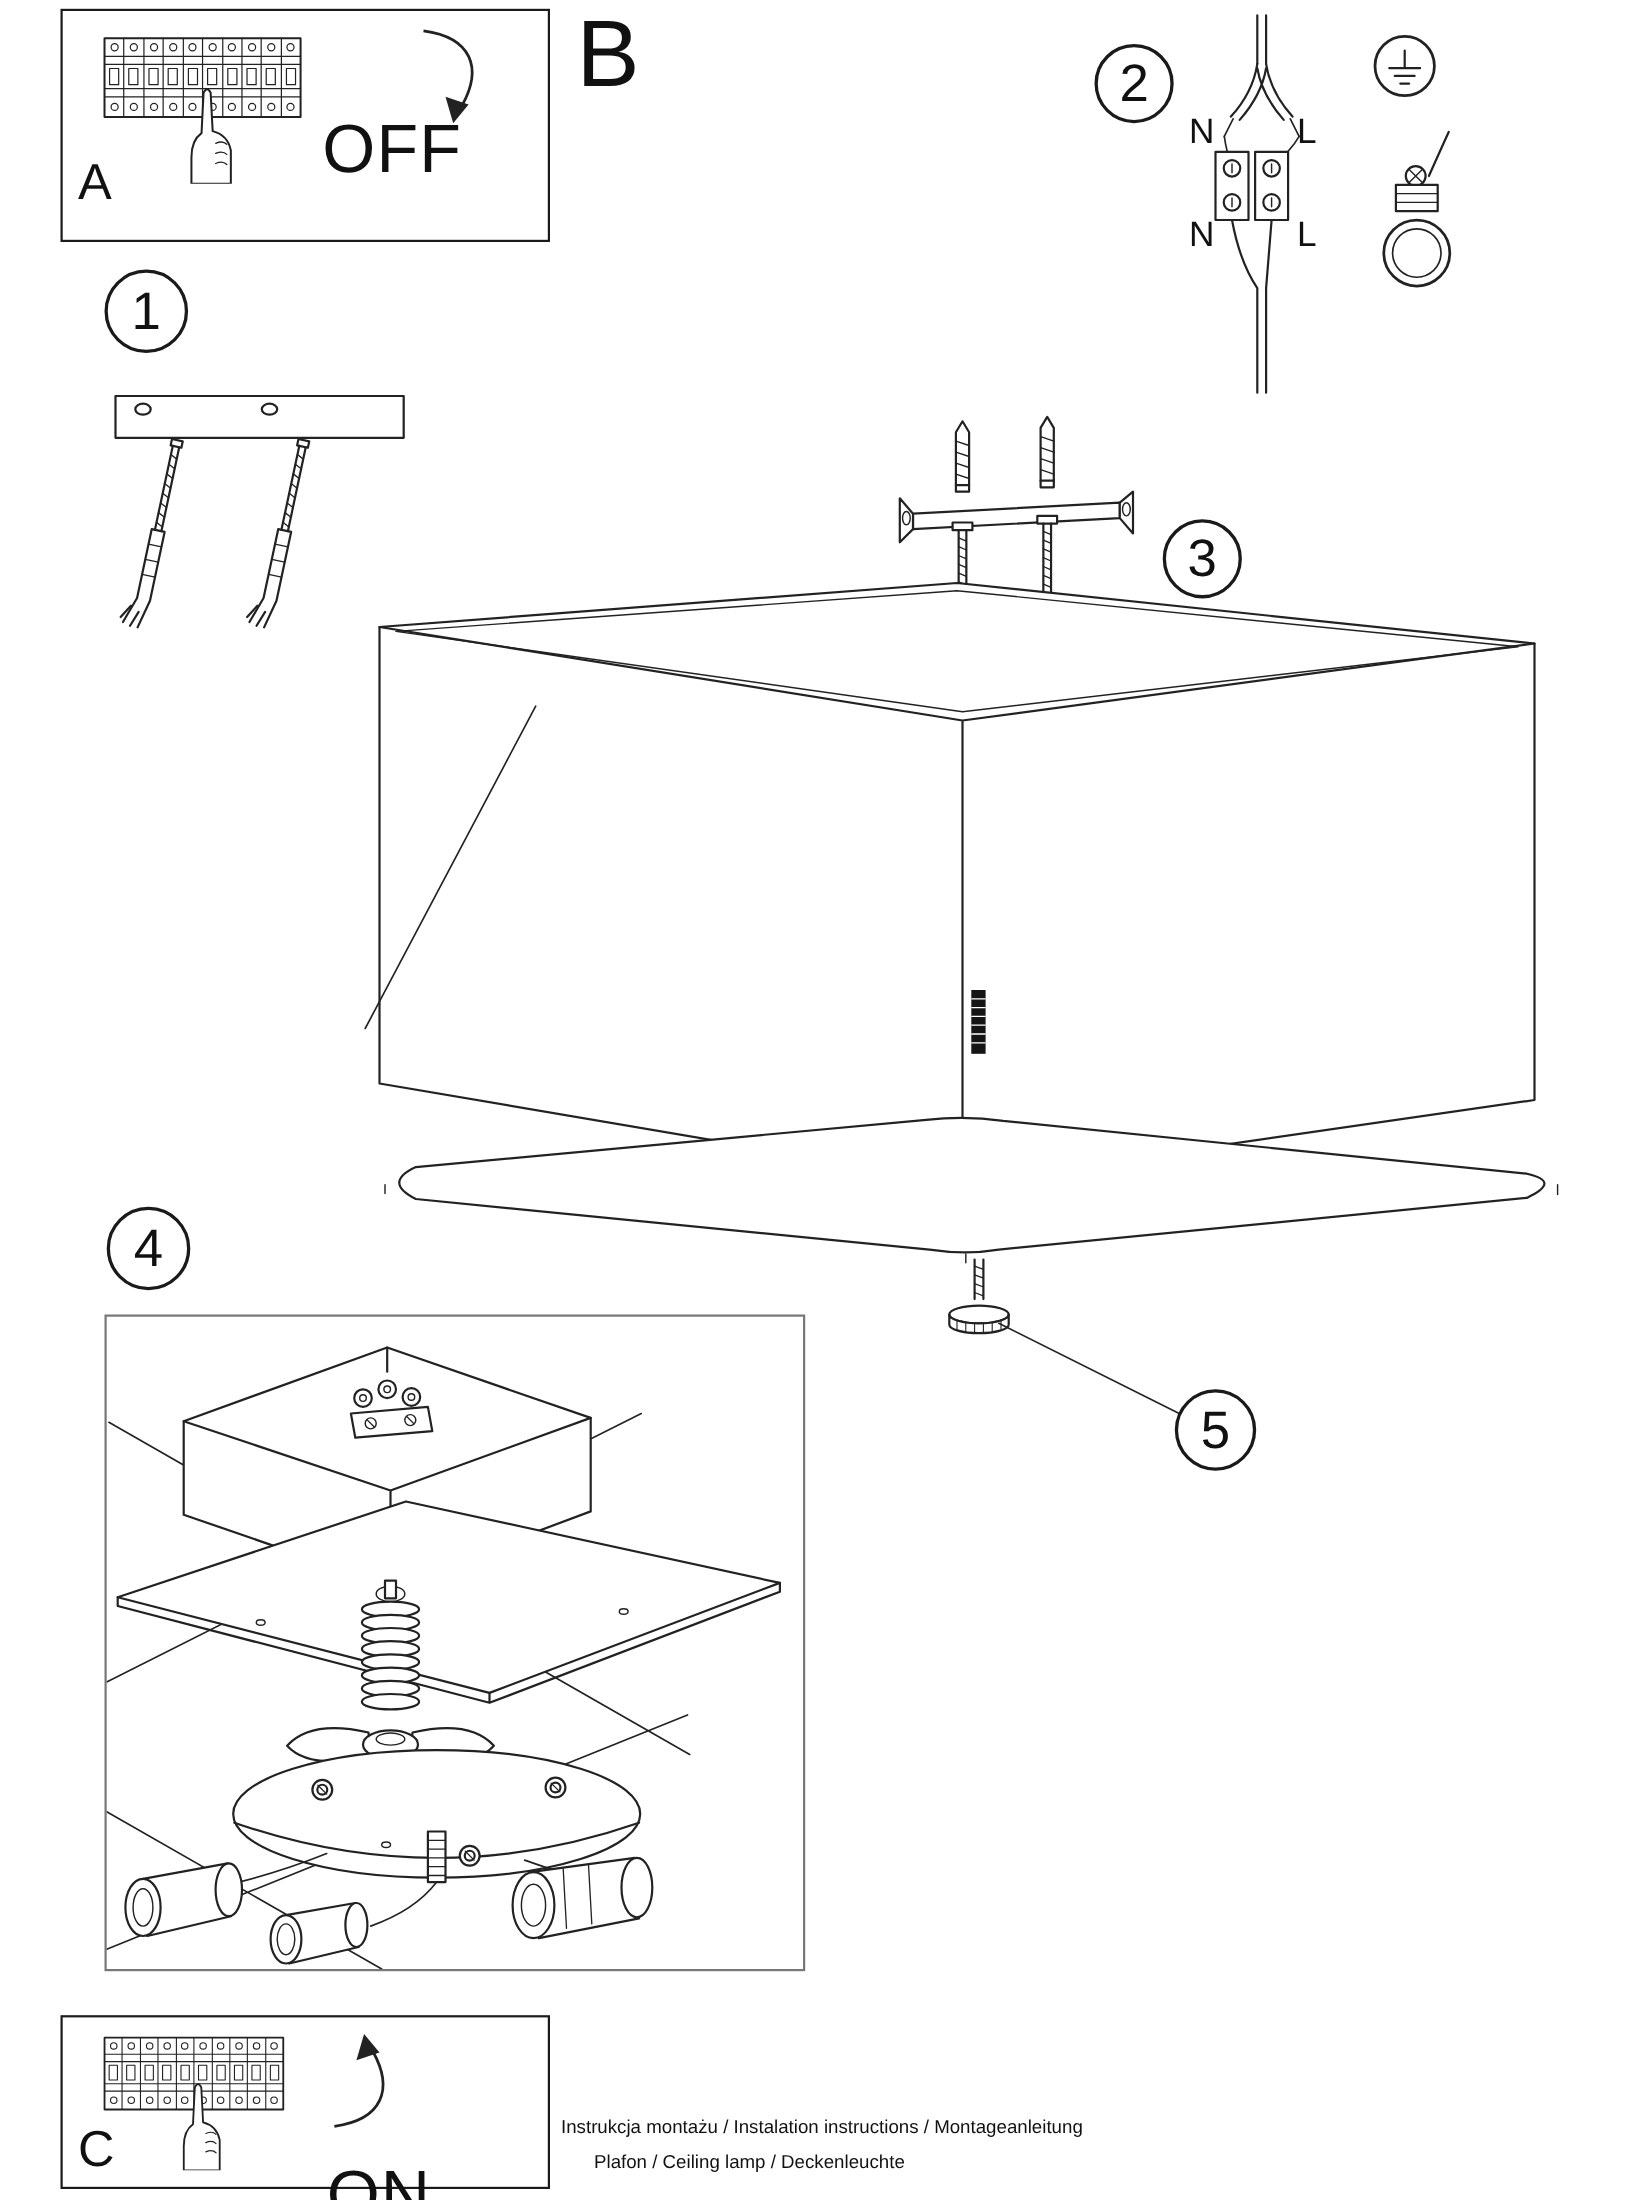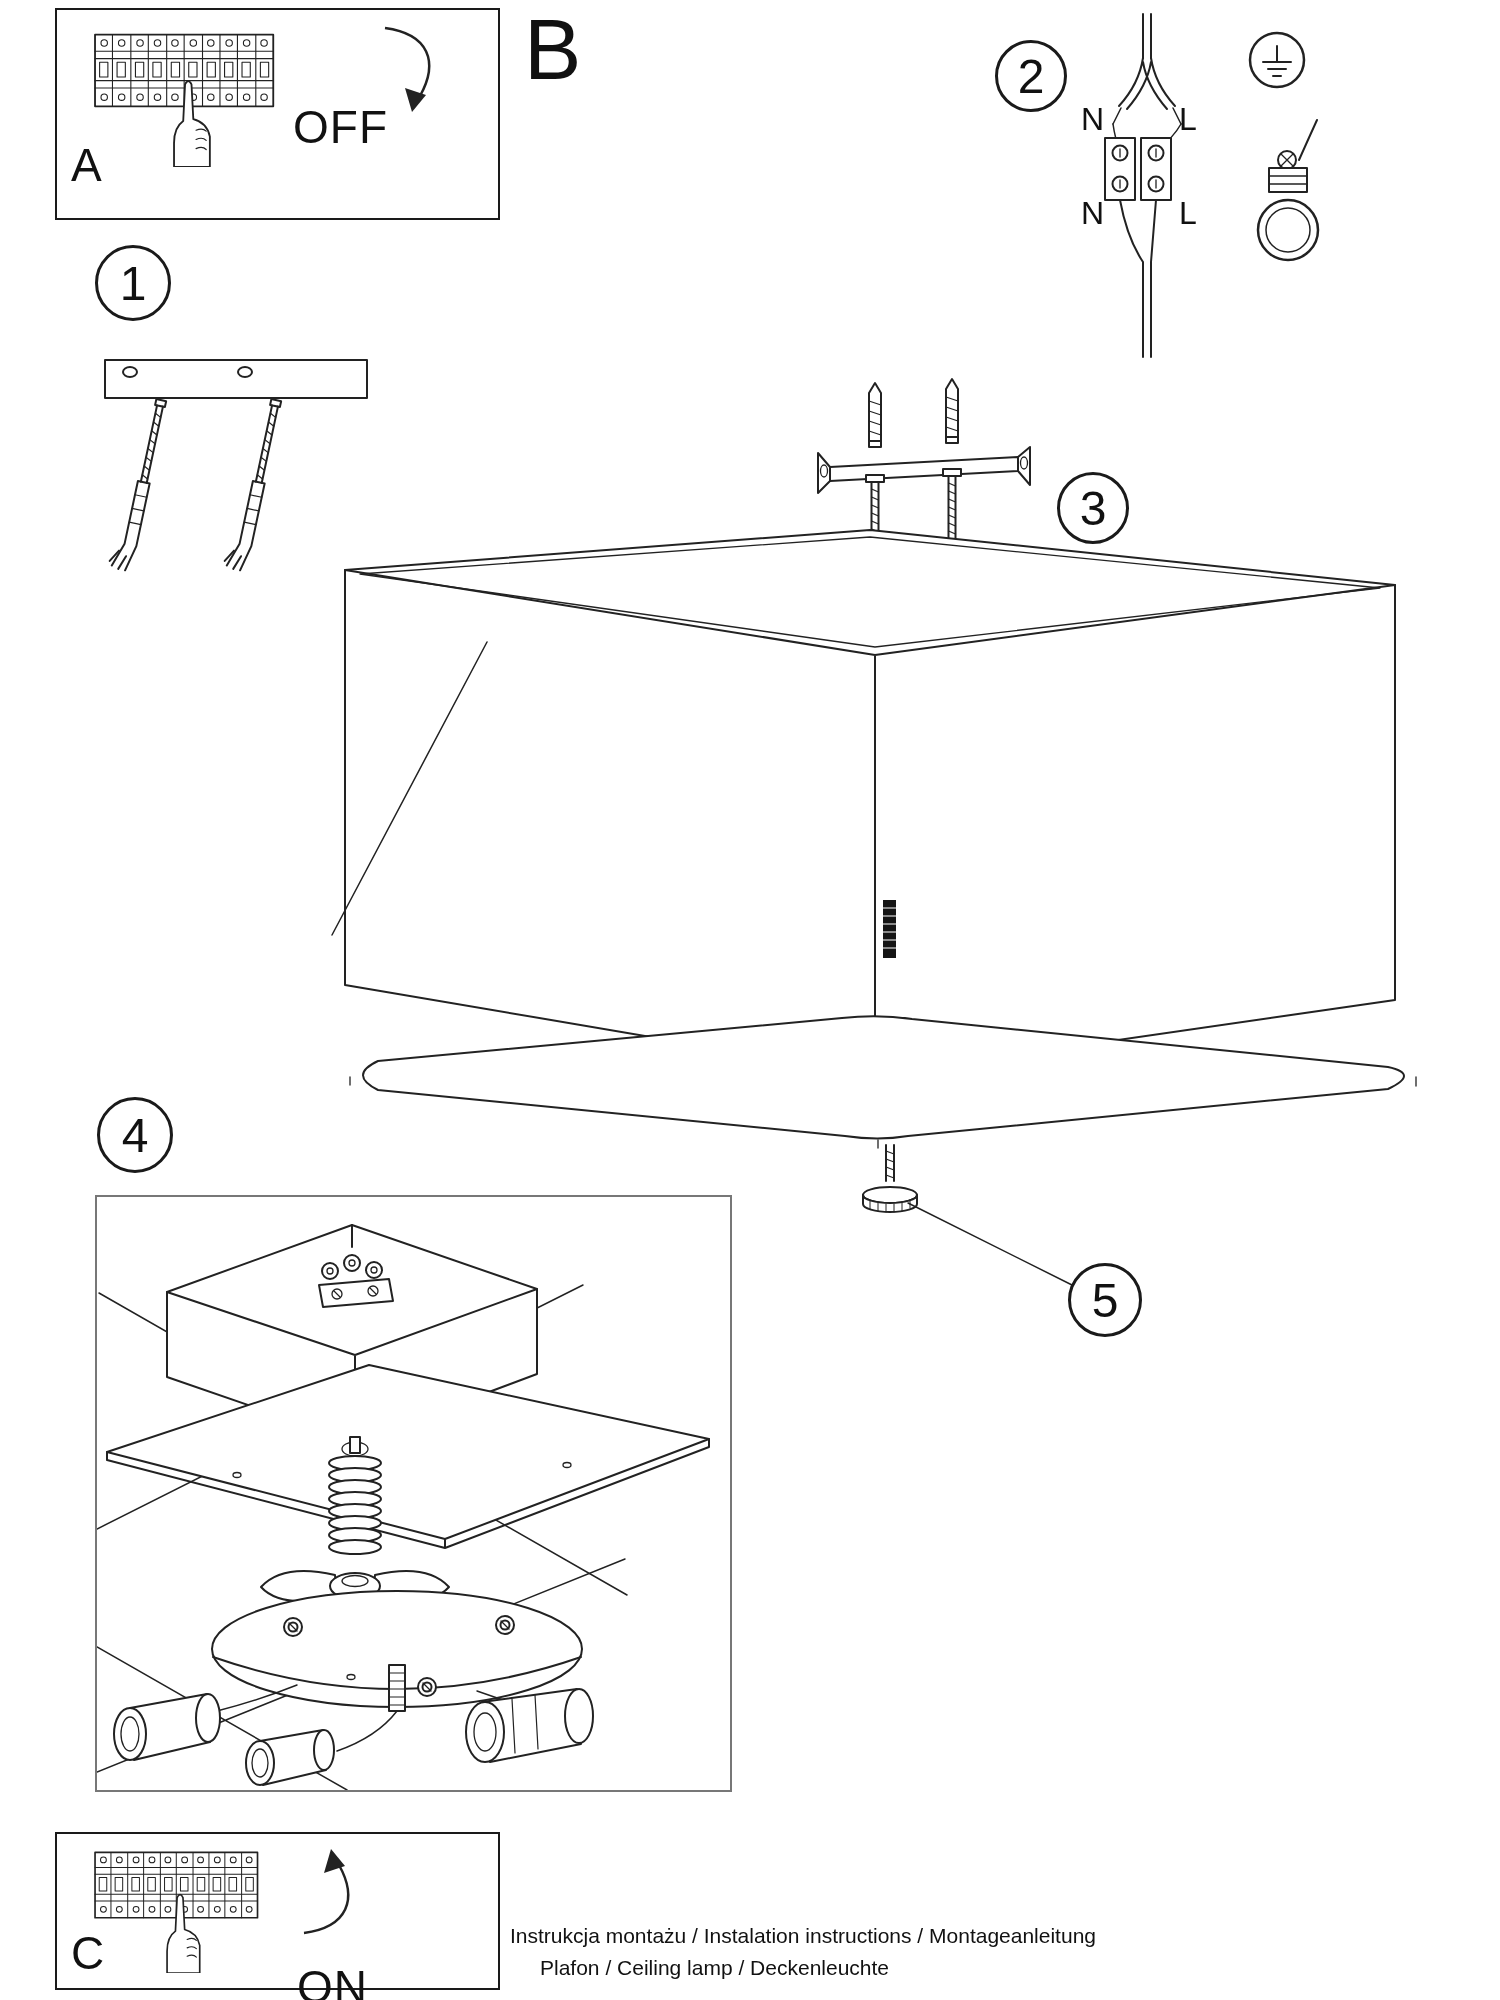--- a/index.html
+++ b/index.html
@@ -5,22 +5,22 @@
   * { margin:0; padding:0; box-sizing:border-box; }
   html,body { background:#ffffff; font-family:"Liberation Sans", sans-serif; color:#111; }
   .page { position:relative; width:1500px; height:2000px; background:#fff; overflow:hidden; }
   .abs { position:absolute; }
   .frame { position:absolute; border:2px solid #1a1a1a; background:#fff; }
   .frame-light { position:absolute; border:2px solid #777; background:#fff; overflow:hidden; }
   .step-circle { position:absolute; border:3px solid #1a1a1a; border-radius:50%; background:#fff;
                  display:flex; align-items:center; justify-content:center; font-size:48px; color:#111; }
   .big-letter { position:absolute; font-size:86px; line-height:1; color:#111; }
   .corner-letter { position:absolute; font-size:46px; color:#111; }
-  .state-word { position:absolute; font-size:46px; color:#111; letter-spacing:1px; }
-  .footer-text { position:absolute; font-size:21px; color:#111; }
+  .state-word { position:absolute; font-size:62px; color:#111; letter-spacing:1px; }
+  .footer-text { position:absolute; font-size:17px; color:#111; }
   svg { display:block; overflow:visible; }
   .ln { stroke:#222; fill:none; stroke-width:2; stroke-linecap:round; stroke-linejoin:round; }
   .fw { fill:#fff; stroke:#222; stroke-width:2; stroke-linejoin:round; }
   .fb { fill:#151515; stroke:none; }
   text.svgtxt { font-family:"Liberation Sans", sans-serif; font-size:32px; fill:#111; }
 </style>
 </head>
 <body>
 
 <div class="page">

